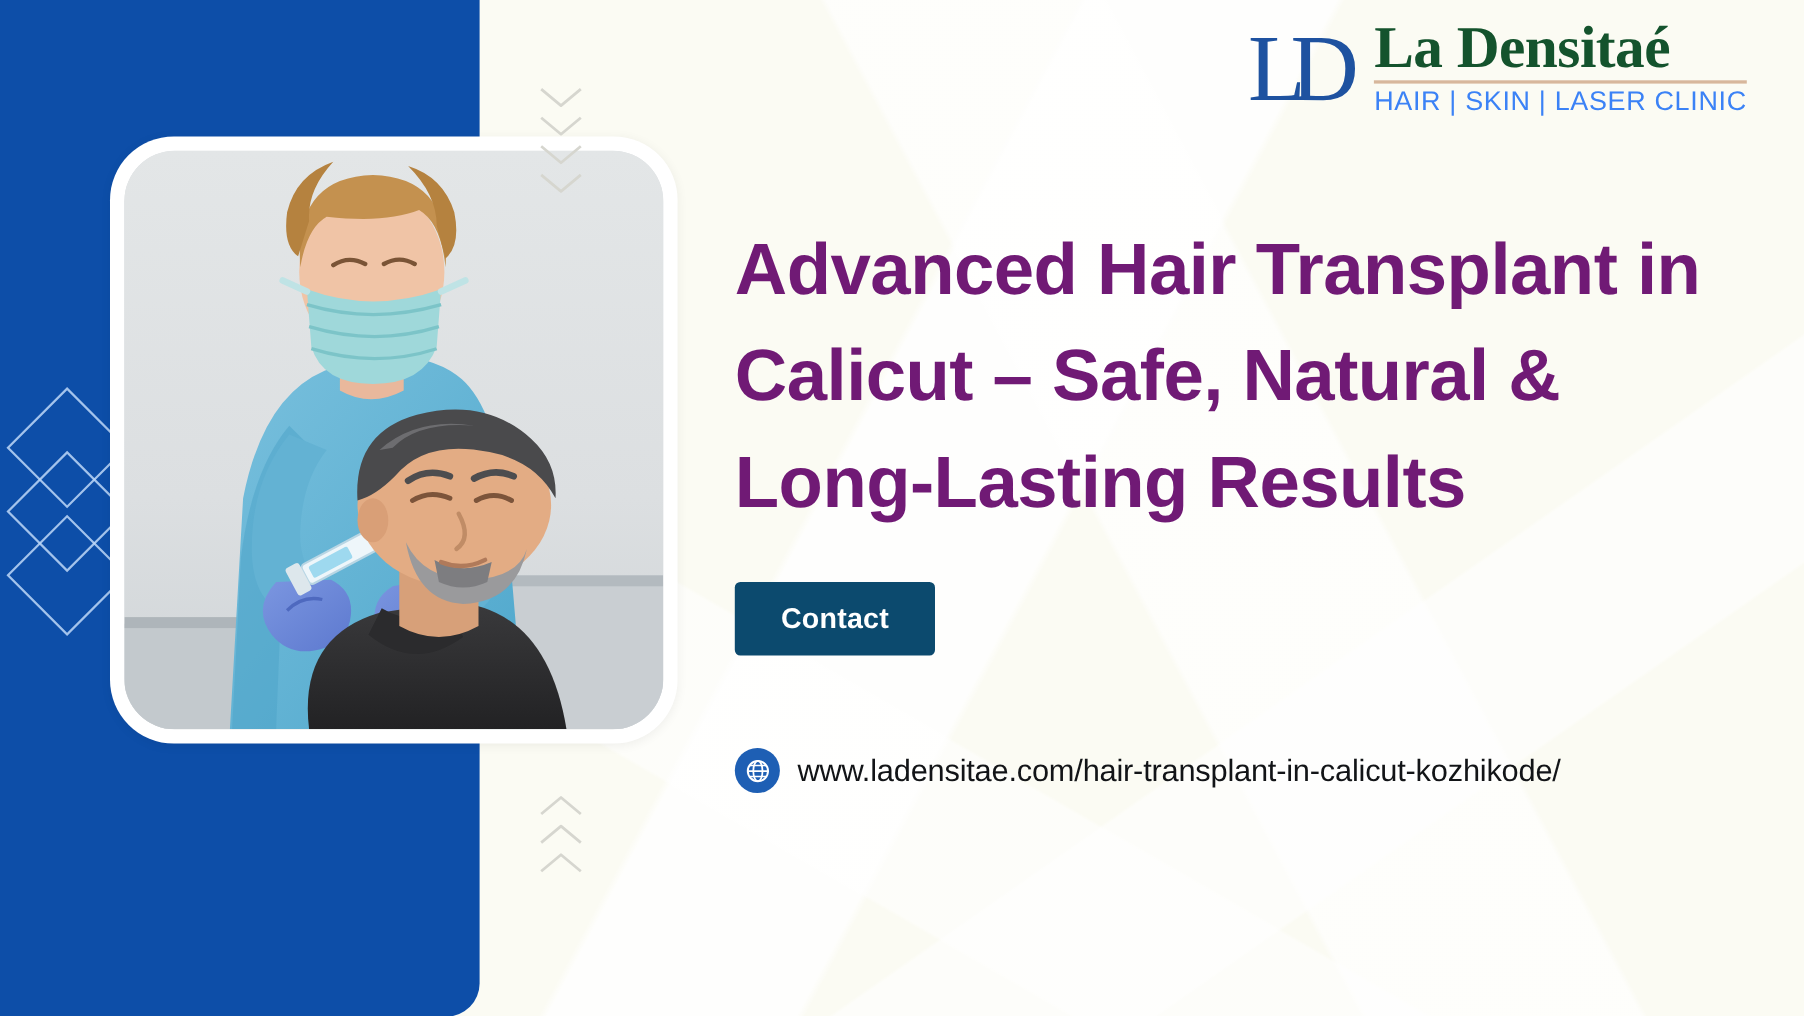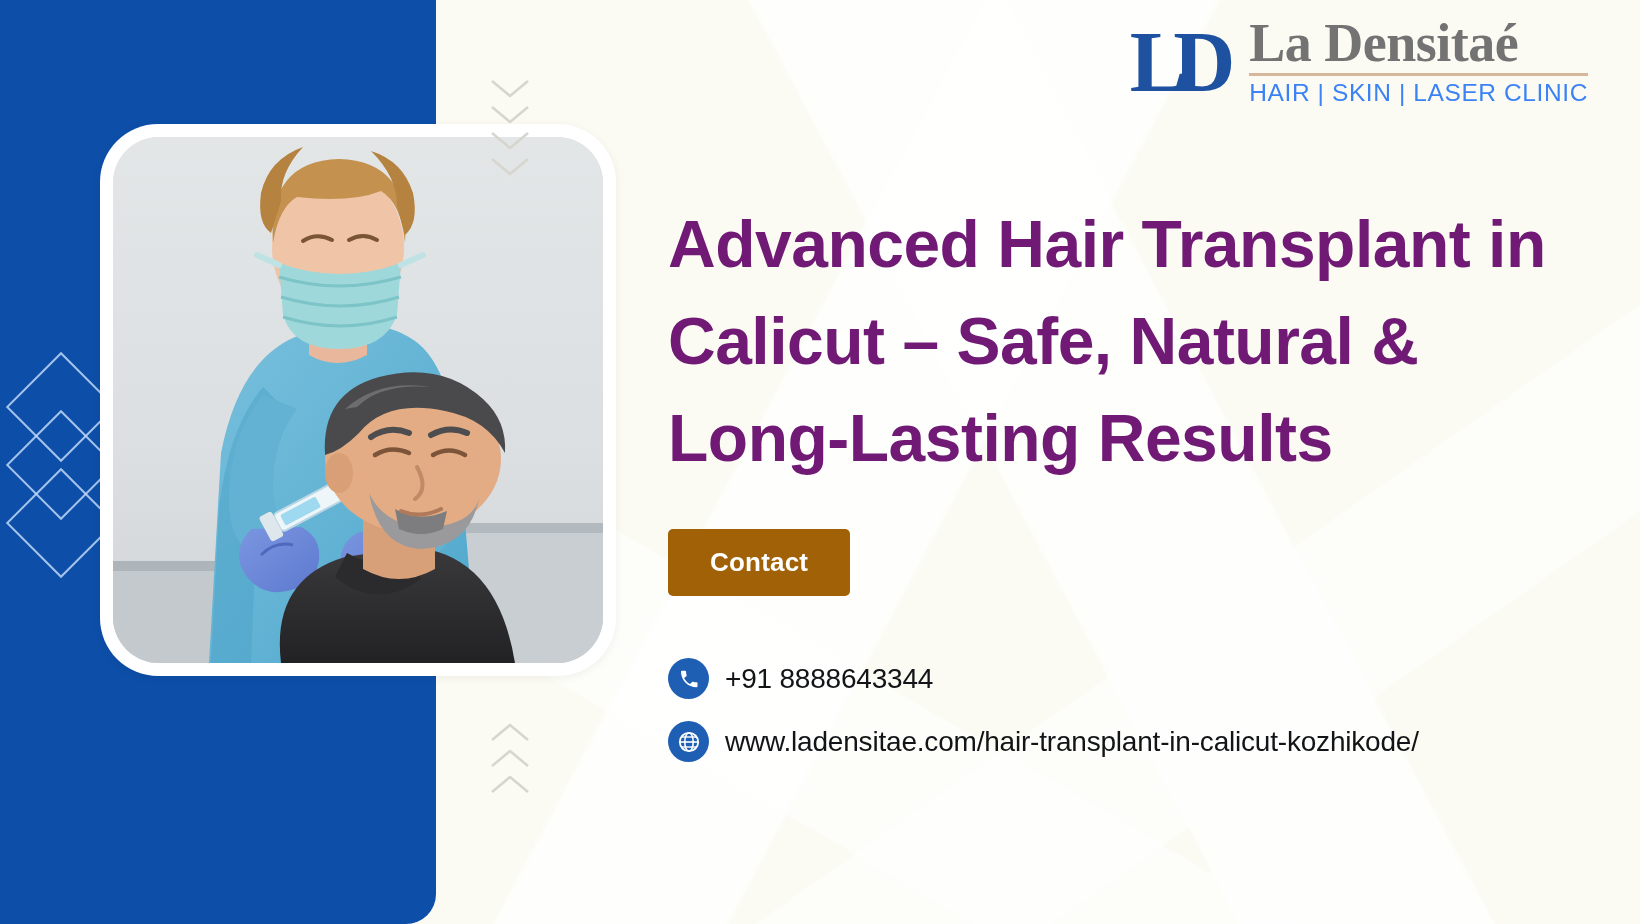--- a/index.html
+++ b/index.html
@@ -94,32 +94,32 @@
     position: absolute;
     right: 52px;
     top: 16px;
     display: flex;
     align-items: center;
     gap: 14px;
   }
   .logo-mark {
     font-family: "Liberation Serif", serif;
     font-size: 86px;
-    font-weight: 700;
+    font-weight: 400;
     color: #1e52a0;
     letter-spacing: -14px;
     line-height: 1;
     padding-right: 14px;
   }
   .logo-words { display: flex; flex-direction: column; }
   .logo-name {
     font-family: "Liberation Serif", serif;
     font-size: 54px;
     font-weight: 700;
-    color: #737373;
+    color: #14532d;
     line-height: 1.0;
     letter-spacing: -0.5px;
   }
   .logo-rule {
     height: 3px;
     background: #d7b79c;
     margin: 3px 0 3px 0;
     width: 100%;
   }
   .logo-tagline {
@@ -144,21 +144,21 @@
     font-weight: 700;
     line-height: 1.47;
     color: #701a75;
     letter-spacing: -0.5px;
     margin: 0;
     max-width: 880px;
   }
   .cta-wrap { margin-top: 42px; }
   .cta-button {
     display: inline-block;
-    background: #a16207;
+    background: #0c4a6e;
     color: #ffffff;
     font-size: 26px;
     font-weight: 700;
     padding: 18px 42px;
     border: none;
     border-radius: 5px;
     font-family: "Liberation Sans", sans-serif;
     cursor: pointer;
     letter-spacing: 0.2px;
   }
@@ -343,28 +343,20 @@
     <h1 class="headline">Advanced Hair Transplant in Calicut – Safe, Natural &amp; Long-Lasting Results</h1>
 
     <div class="cta-wrap">
       <button class="cta-button">Contact</button>
     </div>
 
     <div class="contact-rows">
 
       <div class="contact-row">
 
-        <div class="contact-item">
-          <span class="c-icon">
-            <svg width="22" height="22" viewBox="0 0 24 24" fill="#ffffff">
-              <path d="M6.6 10.8c1.4 2.8 3.8 5.1 6.6 6.6l2.2-2.2c.3-.3.7-.4 1.1-.2 1.2.4 2.5.6 3.8.6.6 0 1 .4 1 1V20c0 .6-.4 1-1 1-9.4 0-17-7.6-17-17 0-.6.4-1 1-1h3.5c.6 0 1 .4 1 1 0 1.3.2 2.6.6 3.8.1.4 0 .8-.2 1.1l-2.6 2.1z"></path>
-            </svg>
-          </span>
-          <span class="c-text">+91 8888643344</span>
-        </div>
 
 
       </div>
 
       <div class="contact-row">
         <div class="contact-item">
           <span class="c-icon">
             <svg width="24" height="24" viewBox="0 0 24 24">
               <circle cx="12" cy="12" r="9.2" fill="none" stroke="#ffffff" stroke-width="1.8"></circle>
               <ellipse cx="12" cy="12" rx="4.2" ry="9.2" fill="none" stroke="#ffffff" stroke-width="1.6"></ellipse>

